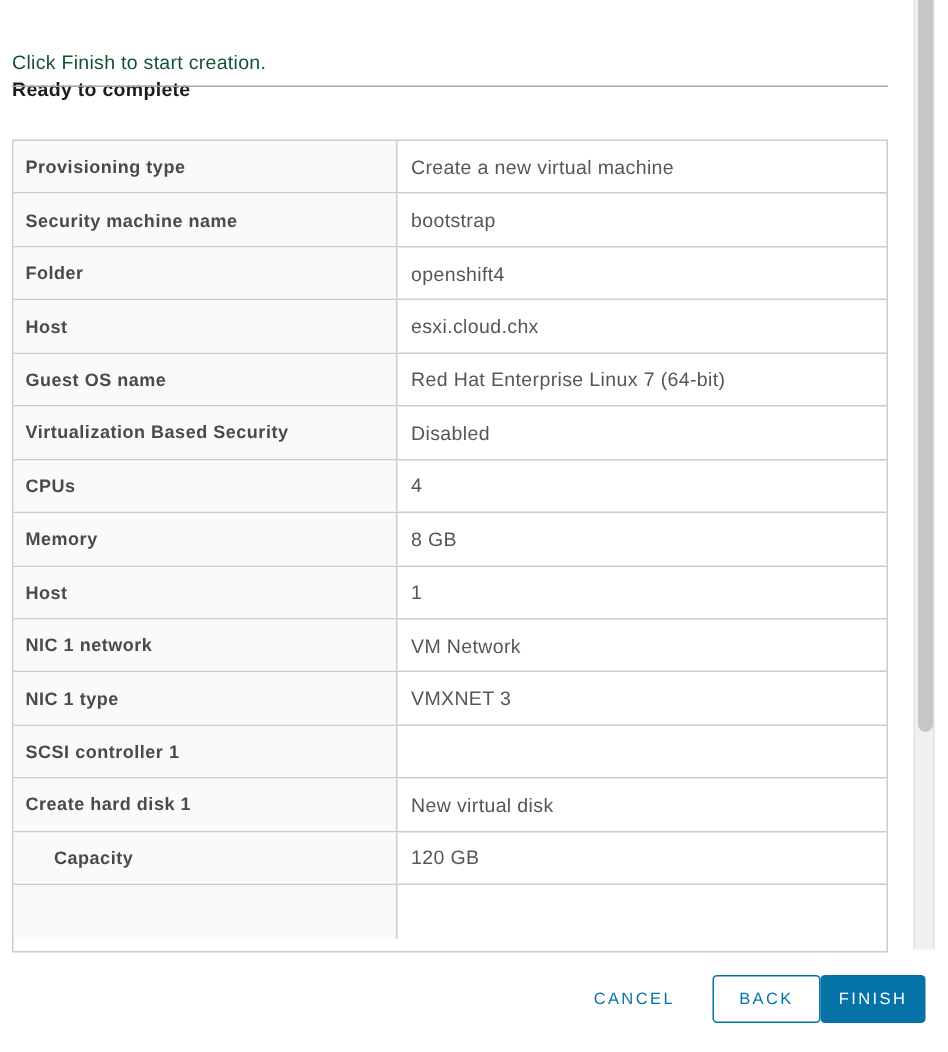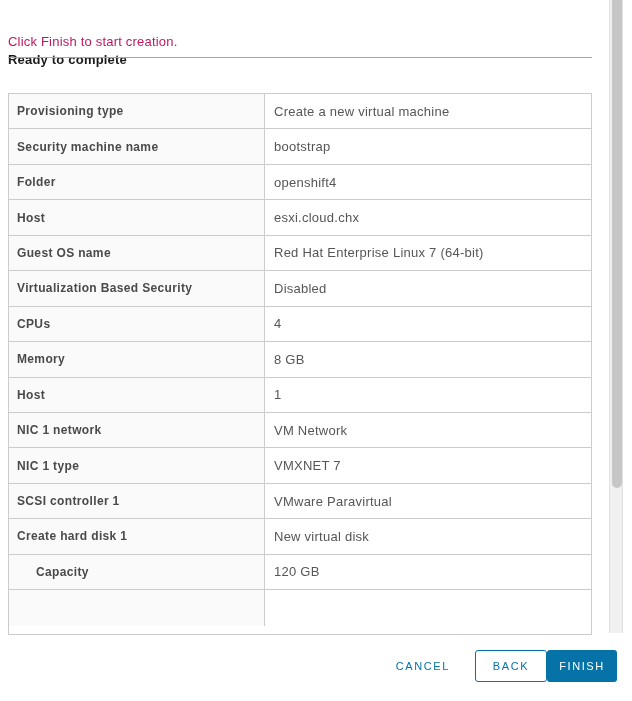--- a/index.html
+++ b/index.html
@@ -17,21 +17,21 @@
   }
   .page{position:absolute;inset:0;background:#fff;}
 
   
   .title{
     position:absolute;left:8px;top:12px;
     font-size:13px;font-weight:bold;color:#1b1b1b;letter-spacing:.2px;margin-top:40px;
   }
   .subtitle{
     position:absolute;left:8px;top:34px;
-    font-size:13px;color:#be185d;letter-spacing:.2px;
+    font-size:13px;color:#14532d;letter-spacing:.2px;
   }
   .divider{
     position:absolute;left:8px;top:57px;width:584px;height:0;
     border-top:1px solid #a6a6a6;
   }
 
   
   .table-clip{
     position:absolute;left:8px;top:93px;width:584px;height:542px;
     border:1px solid var(--border);
@@ -132,25 +132,24 @@
         <div class="row">
           <div class="cell-label">Host</div>
           <div class="cell-value">1</div>
         </div>
         <div class="row">
           <div class="cell-label">NIC 1 network</div>
           <div class="cell-value">VM Network</div>
         </div>
         <div class="row">
           <div class="cell-label">NIC 1 type</div>
-          <div class="cell-value">VMXNET 7</div>
+          <div class="cell-value">VMXNET 3</div>
         </div>
         <div class="row">
           <div class="cell-label">SCSI controller 1</div>
-          <div class="cell-value">VMware Paravirtual</div>
         </div>
         <div class="row">
           <div class="cell-label">Create hard disk 1</div>
           <div class="cell-value">New virtual disk</div>
         </div>
         <div class="row indent">
           <div class="cell-label">Capacity</div>
           <div class="cell-value">120 GB</div>
         </div>
         <div class="row">

